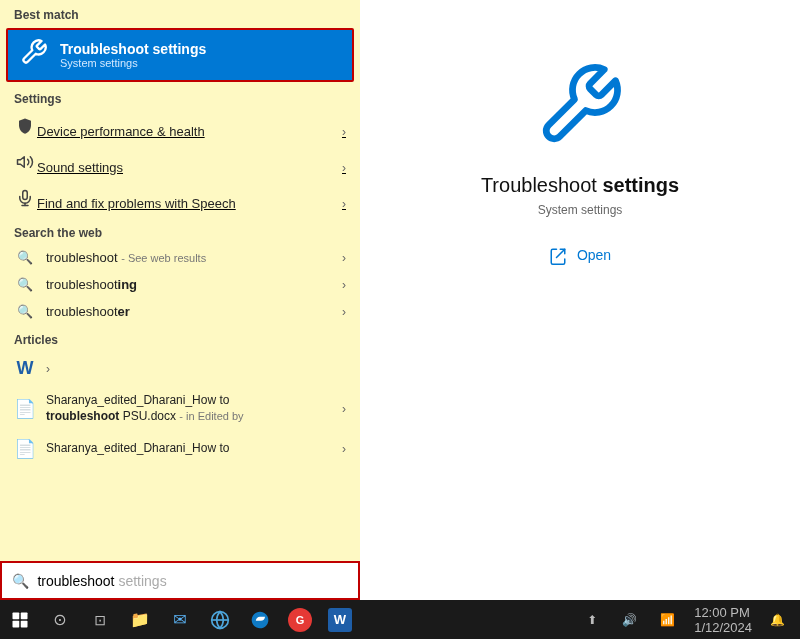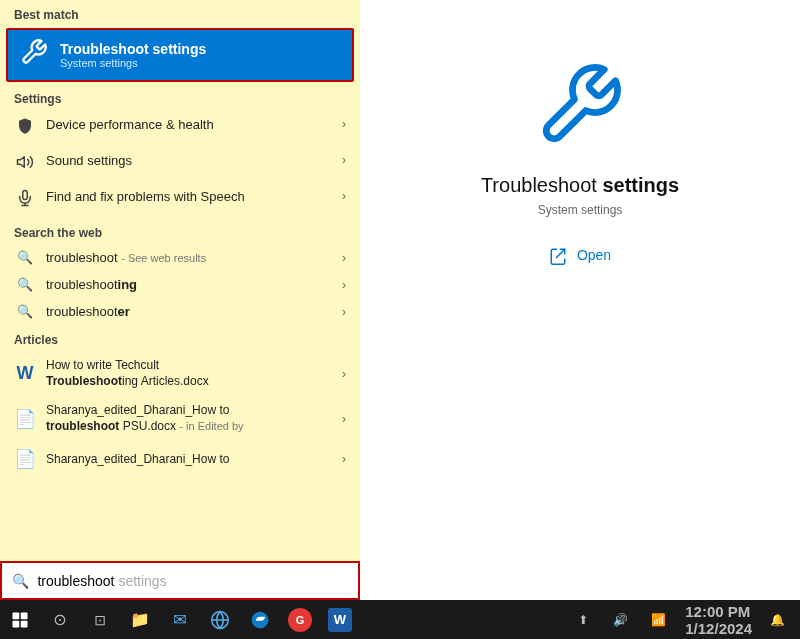--- a/index.html
+++ b/index.html
@@ -121,25 +121,26 @@
     }
 
     .best-match-subtitle {
       font-size: 11px;
       color: #d0e8ff;
     }
 
     
     .menu-item {
       display: flex;
-      align-items: flex-start;
+      align-items: flex-end;
       padding: 7px 14px;
       cursor: pointer;
-      gap: 10px;
+      gap: 1px;
       position: relative;
+      text-decoration: underline;
     }
 
     .menu-item-icon {
       font-size: 16px;
       color: #444;
       width: 22px;
       text-align: center;
     }
 
     .menu-item-label {
@@ -383,24 +384,20 @@
     <div class="web-item-label">
       troubleshoot<span class="bold">er</span>
     </div>
     <div class="web-item-arrow">›</div>
   </div>
 
   <div class="section-label">Articles</div>
 
   <div class="doc-item">
     <div class="doc-item-icon" style="font-size:18px; color:#1e5ea8; font-weight:700;">W</div>
-    <div class="doc-item-content">
-      <div>How to write Techcult</div>
-      <div><span class="bold">Troubleshoot</span>ing Articles.docx</div>
-    </div>
     <div class="doc-item-arrow">›</div>
   </div>
 
   <div class="doc-item">
     <div class="doc-item-icon" style="font-size:18px; color:#888;">📄</div>
     <div class="doc-item-content">
       <div>Sharanya_edited_Dharani_How to</div>
       <div><span class="bold">troubleshoot</span> PSU.docx <span class="sub">- in Edited by</span></div>
     </div>
     <div class="doc-item-arrow">›</div>
@@ -490,19 +487,19 @@
   <div class="taskbar-icon-btn">
     <div style="width:24px;height:24px;border-radius:3px;background:#1e5ea8;display:flex;align-items:center;justify-content:center;color:white;font-size:13px;font-weight:700;">W</div>
   </div>
 
   <div style="flex:1;"></div>
 
   <div class="taskbar-right">
     <div class="taskbar-right-icon" style="font-size:12px; color:#bbb;">⬆</div>
     <div class="taskbar-right-icon" style="font-size:12px; color:#bbb;">🔊</div>
     <div class="taskbar-right-icon" style="font-size:12px; color:#bbb;">📶</div>
-    <div style="color:#bbb;font-size:15px;padding:0 6px;font-weight:bold;">
+    <div style="color:#bbb;font-size:13px;padding:0 6px;">
       <div>12:00 PM</div>
       <div>1/12/2024</div>
     </div>
     <div class="taskbar-right-icon" style="font-size:12px; color:#bbb;">🔔</div>
   </div>
 </div>
 
 </body></html>

